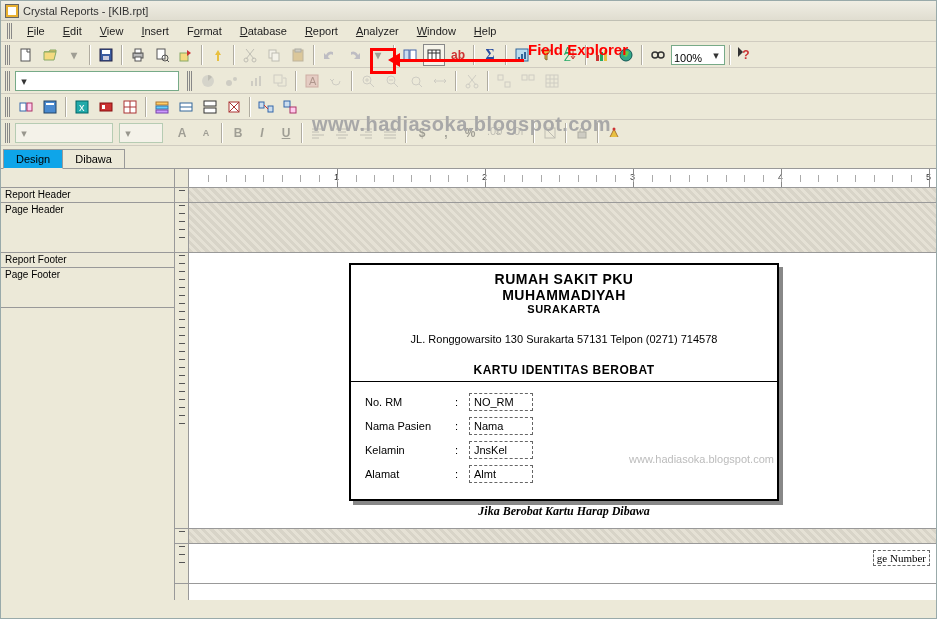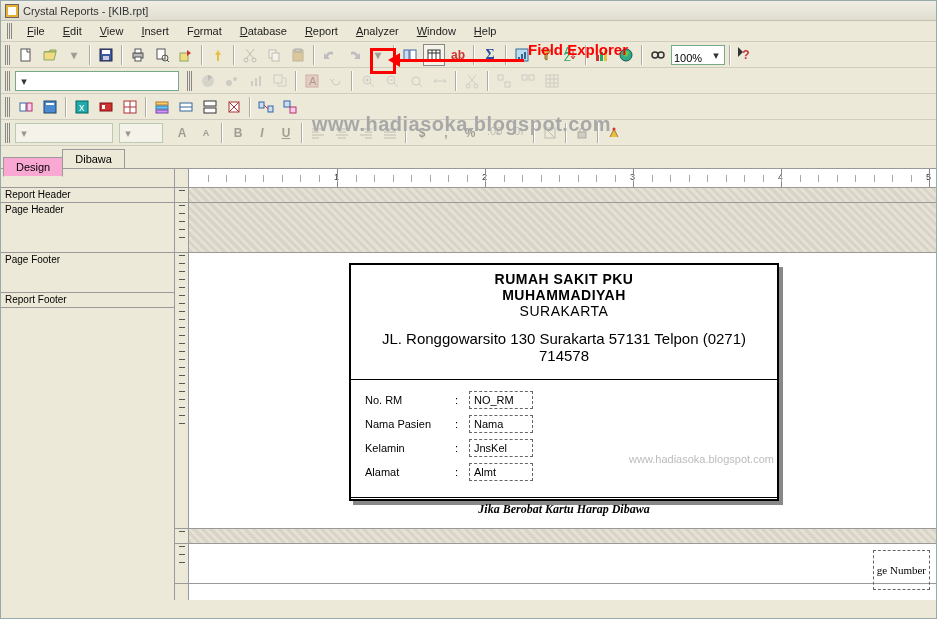--- a/index.html
+++ b/index.html
@@ -38,21 +38,21 @@
 
   
   .annot-box{position:absolute;left:370px;top:48px;width:26px;height:26px;border:3px solid #f00;pointer-events:none;}
   .annot-line{position:absolute;left:396px;top:59px;width:128px;height:3px;background:#f00;pointer-events:none;}
   .annot-arrow{position:absolute;left:388px;top:53px;width:0;height:0;border-top:7px solid transparent;border-bottom:7px solid transparent;border-right:12px solid #f00;pointer-events:none;}
   .annot-text{position:absolute;left:528px;top:41px;font-size:15px;font-weight:bold;color:#f00;font-family:Verdana,Arial;pointer-events:none;}
 
   
   .tabbar{height:23px;background:#ece9d8;display:flex;align-items:flex-end;padding:0 2px;border-bottom:1px solid #999;}
   .tab{font-size:11px;padding:3px 12px;border:1px solid #999;border-bottom:none;background:#ece9d8;margin-right:-1px;}
-  .tab.active{background:#f9a8d4;position:relative;top:9px;border-bottom:1px solid #ece9d8;}
+  .tab.active{background:#0ea5e9;position:relative;top:1px;border-bottom:1px solid #ece9d8;}
 
   
   .workspace{display:flex;height:431px;background:#ece9d8;}
   .sectioncol{width:174px;border-right:1px solid #999;background:#ece9d8;}
   .rulerpad{height:19px;border-bottom:1px solid #999;}
   .sectlabel{height:15px;font-size:10px;padding:1px 4px;background:#ece9d8;color:#000;border-bottom:1px solid #999;}
   .sectlabel.ph{height:50px}
   .sectlabel.det{height:276px}
   .sectlabel.rf{height:15px}
   .sectlabel.pf{height:40px}
@@ -69,32 +69,32 @@
   .sband.rh{top:0;height:15px;background:repeating-linear-gradient(45deg,#d8d4c8 0 3px,#e5e1d5 3px 6px);}
   .sband.ph{top:15px;height:50px;background:repeating-linear-gradient(45deg,#d8d4c8 0 3px,#e5e1d5 3px 6px);}
   .sband.det{top:65px;height:276px;background:#fff;}
   .sband.rf{top:341px;height:15px;background:repeating-linear-gradient(45deg,#d8d4c8 0 3px,#e5e1d5 3px 6px);}
   .sband.pf{top:356px;height:40px;background:#fff;}
 
   
   .card{position:absolute;left:160px;top:10px;width:430px;height:238px;background:#fff;border:2px solid #000;box-shadow:4px 4px 0 #888;}
   .card .topsec{padding:6px 10px 4px;text-align:center;border-bottom:1px solid #000;font-family:"Times New Roman",serif}
   .card .topsec .l1,.card .topsec .l2{font-weight:bold;font-size:14px;letter-spacing:.5px}
-  .card .topsec .l3{font-weight:normal;font-size:14px;letter-spacing:.5px}
-  .card .topsec .addr{font-size:15px;margin:11px 0}
+  .card .topsec .l3{font-weight:bold;font-size:11px;letter-spacing:.5px}
+  .card .topsec .addr{font-size:11px;margin:18px 0}
   .card .topsec .kib{font-weight:bold;font-size:12px;letter-spacing:.5px;margin-top:2px}
   .card .midsec{padding:8px 14px 4px;font-family:"Times New Roman",serif;border-bottom:1px solid #000;height:118px}
   .card .row{display:flex;align-items:center;height:24px;font-size:12px}
   .card .row .lbl{width:90px}
   .card .row .colon{width:14px}
   .card .row .fld{border:1px dashed #666;padding:0 4px;height:18px;display:flex;align-items:center;min-width:64px}
   .card .botsec{text-align:center;font-family:"Times New Roman",serif;font-style:italic;font-weight:bold;font-size:12px;padding:4px 0}
 
   
-  .pgfld{position:absolute;right:6px;top:6px;border:1px dashed #666;font-family:'Times New Roman',serif;font-size:11px;padding:13px 3px}
+  .pgfld{position:absolute;right:6px;top:6px;border:1px dashed #666;font-family:'Times New Roman',serif;font-size:11px;padding:1px 3px}
 
   
   .sectioncol + .midtick {width:14px}
   .midtick{width:14px;border-right:1px solid #999;background:#ece9d8;position:relative}
   .midtick .tband{position:absolute;left:0;right:0;border-bottom:1px solid #999;display:flex;flex-direction:column;align-items:center;padding-top:2px;gap:7px}
   .midtick .tband span{width:6px;height:1px;background:#555}
   .midtick .pad{height:19px;border-bottom:1px solid #999}
   .tband.rh{top:19px;height:15px}
   .tband.ph{top:34px;height:50px}
   .tband.det{top:84px;height:276px}
@@ -580,22 +580,22 @@
 <div class="tabbar">
   <div class="tab active">Design</div>
   <div class="tab">Dibawa</div>
 </div>
 
 <div class="workspace">
   <div class="sectioncol">
     <div class="rulerpad"></div>
     <div class="sectlabel">Report Header</div>
     <div class="sectlabel ph">Page Header</div>
+    <div class="sectlabel rf">Report Footer</div>
     <div class="sectlabel pf">Page Footer</div>
-    <div class="sectlabel rf">Report Footer</div>
   </div>
 
   <div class="midtick">
     <div class="pad"></div>
     <div class="tband rh">
         <span></span>
       </div>
     <div class="tband ph">
         <span></span>
         <span></span>
@@ -694,20 +694,21 @@
     <div class="canvas">
       <div class="sband rh"></div>
       <div class="sband ph"></div>
       <div class="sband det">
         <div class="card">
           <div class="topsec">
             <div class="l1">RUMAH SAKIT PKU</div>
             <div class="l2">MUHAMMADIYAH</div>
             <div class="l3">SURAKARTA</div>
             <div class="addr">JL. Ronggowarsito 130 Surakarta 57131 Telpon (0271) 714578</div>
+            <div class="kib">KARTU IDENTITAS BEROBAT</div>
           </div>
           <div class="midsec" id="cardrows">
               <div class="row">
                 <span class="lbl">No. RM</span>
                 <span class="colon">:</span>
                 <span class="fld">NO_RM</span>
               </div>
               <div class="row">
                 <span class="lbl">Nama Pasien</span>
                 <span class="colon">:</span>

